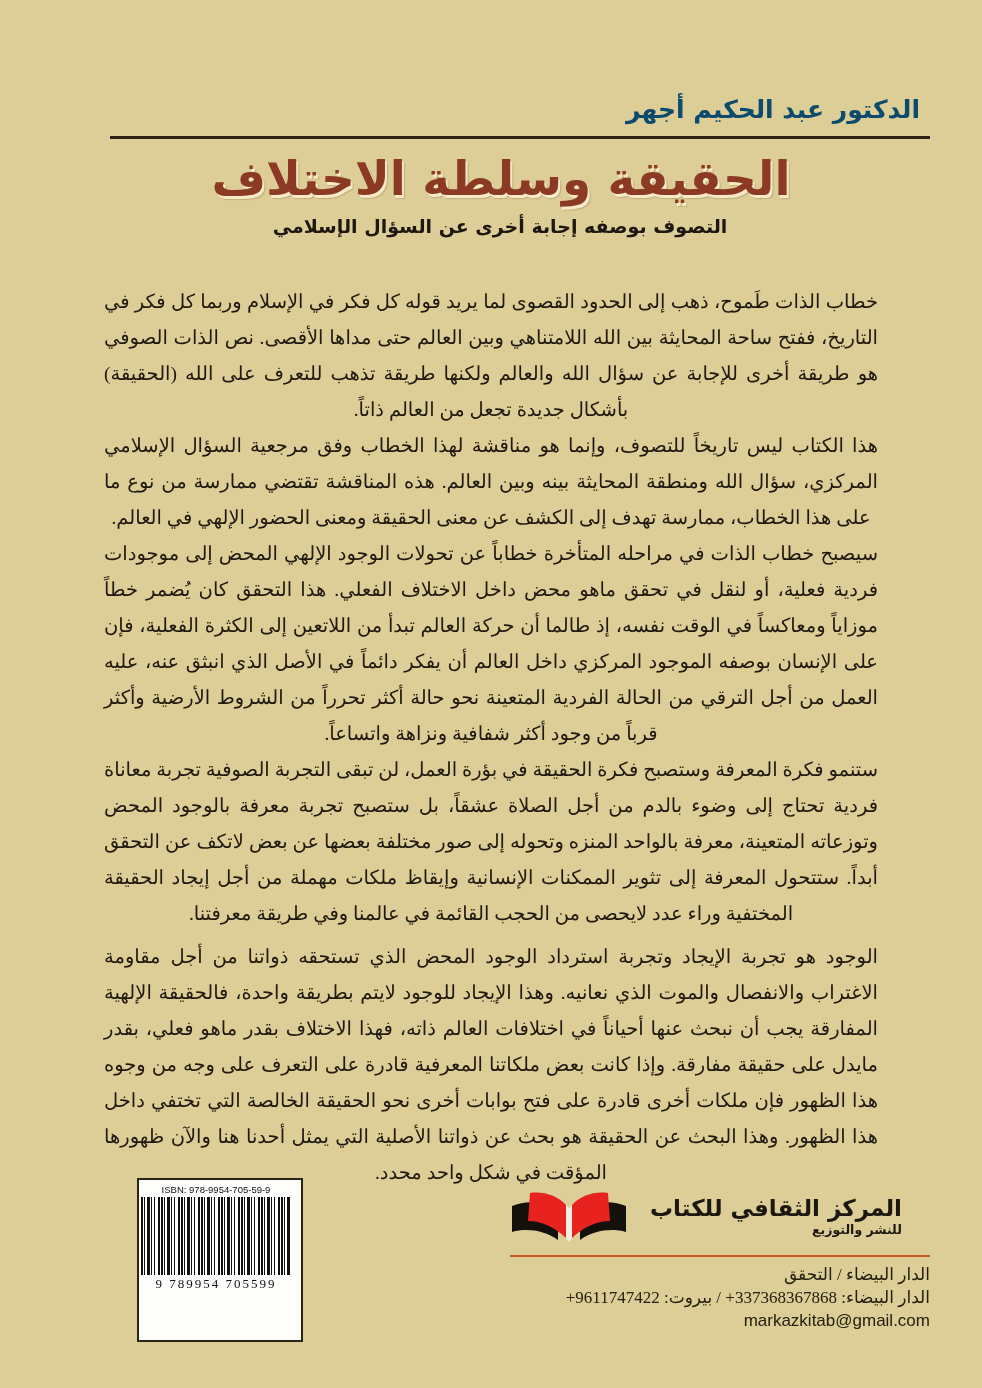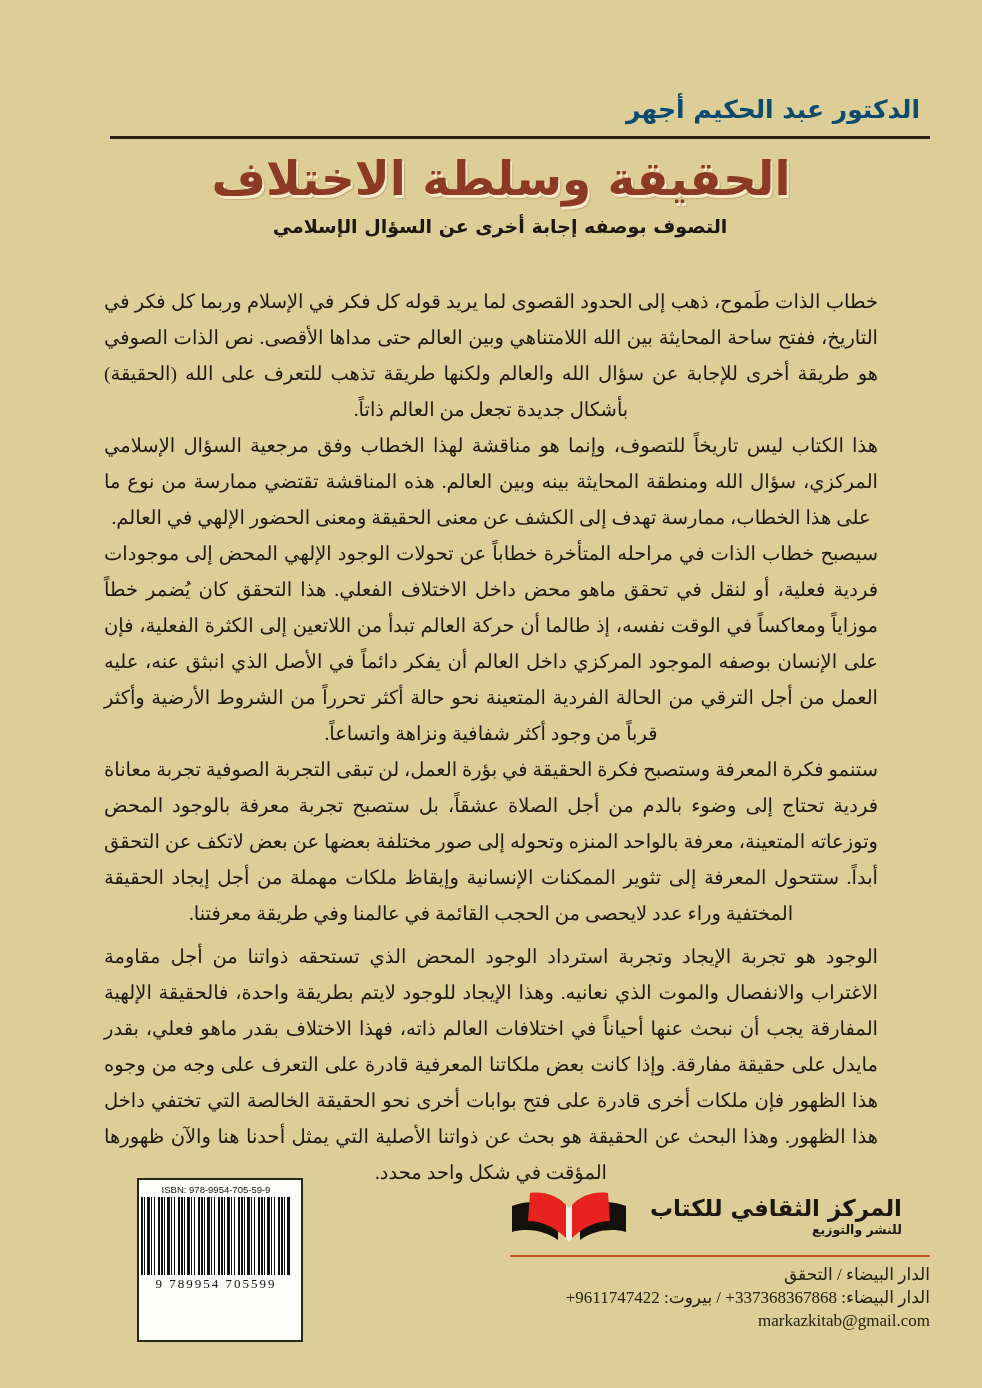--- a/index.html
+++ b/index.html
@@ -199,21 +199,21 @@
     line-height: 23px;
     text-align: right;
   }
   .pub-contact .ltr {
     direction: rtl;
     unicode-bidi: plaintext;
   }
   .pub-email {
     direction: ltr;
     text-align: right;
-    font-family: Liberation Serif, serif;
+    font-family: Liberation Sans, sans-serif;
     font-size: 17px;
     color: #24200f;
   }
 </style>
 </head>
 <body>
 
 <div class="page">
 
   <div class="header">

